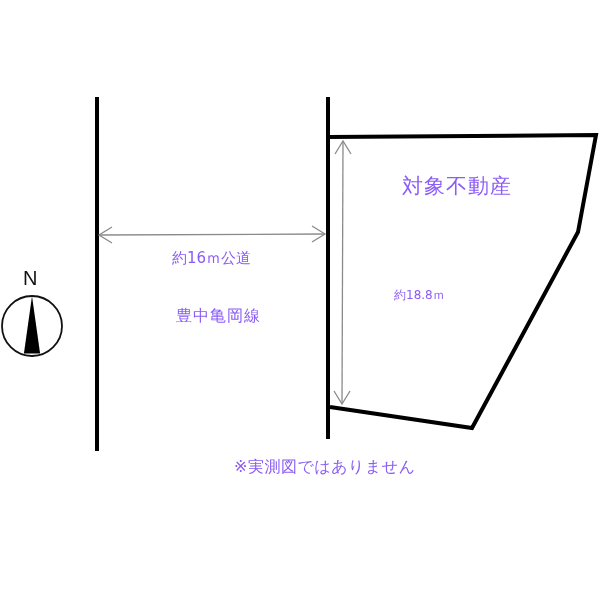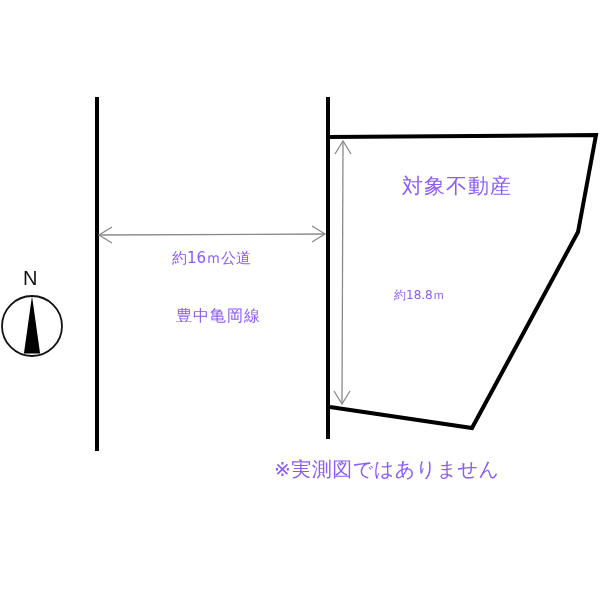--- a/index.html
+++ b/index.html
@@ -48,23 +48,22 @@
     }
     .depth-label {
       left: 350px;
       top: 289px;
       font-size: 12px;
       margin-left: 44px;
     }
     .disclaimer-label {
       left: 234px;
       top: 459px;
-      font-size: 20px;
+      font-size: 16px;
       letter-spacing: 0.5px;
-      margin-left: 40px;
     }
     .north-letter {
       left: 23px;
       top: 268px;
       font-size: 20px;
       color: #111111;
       font-family: "Liberation Sans", sans-serif;
     }
   </style>
 </head>

